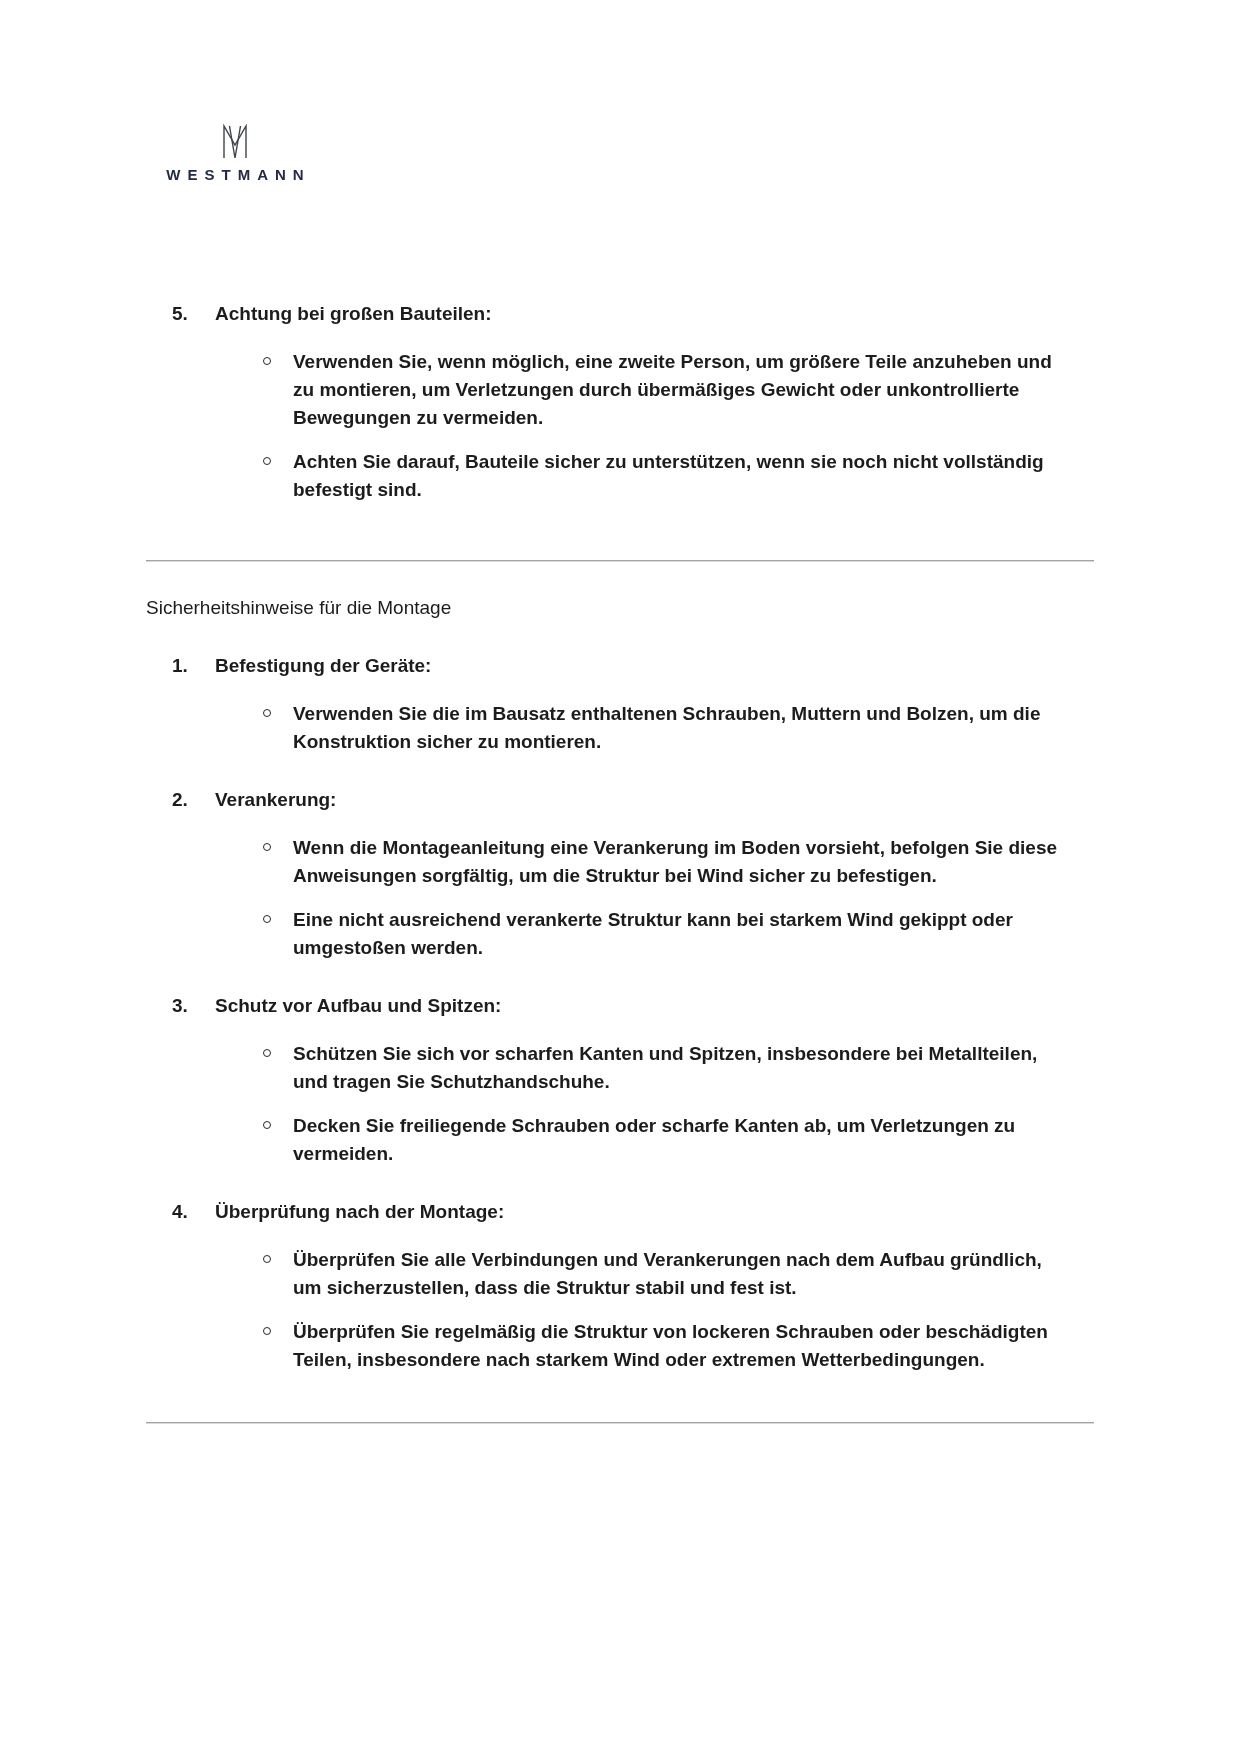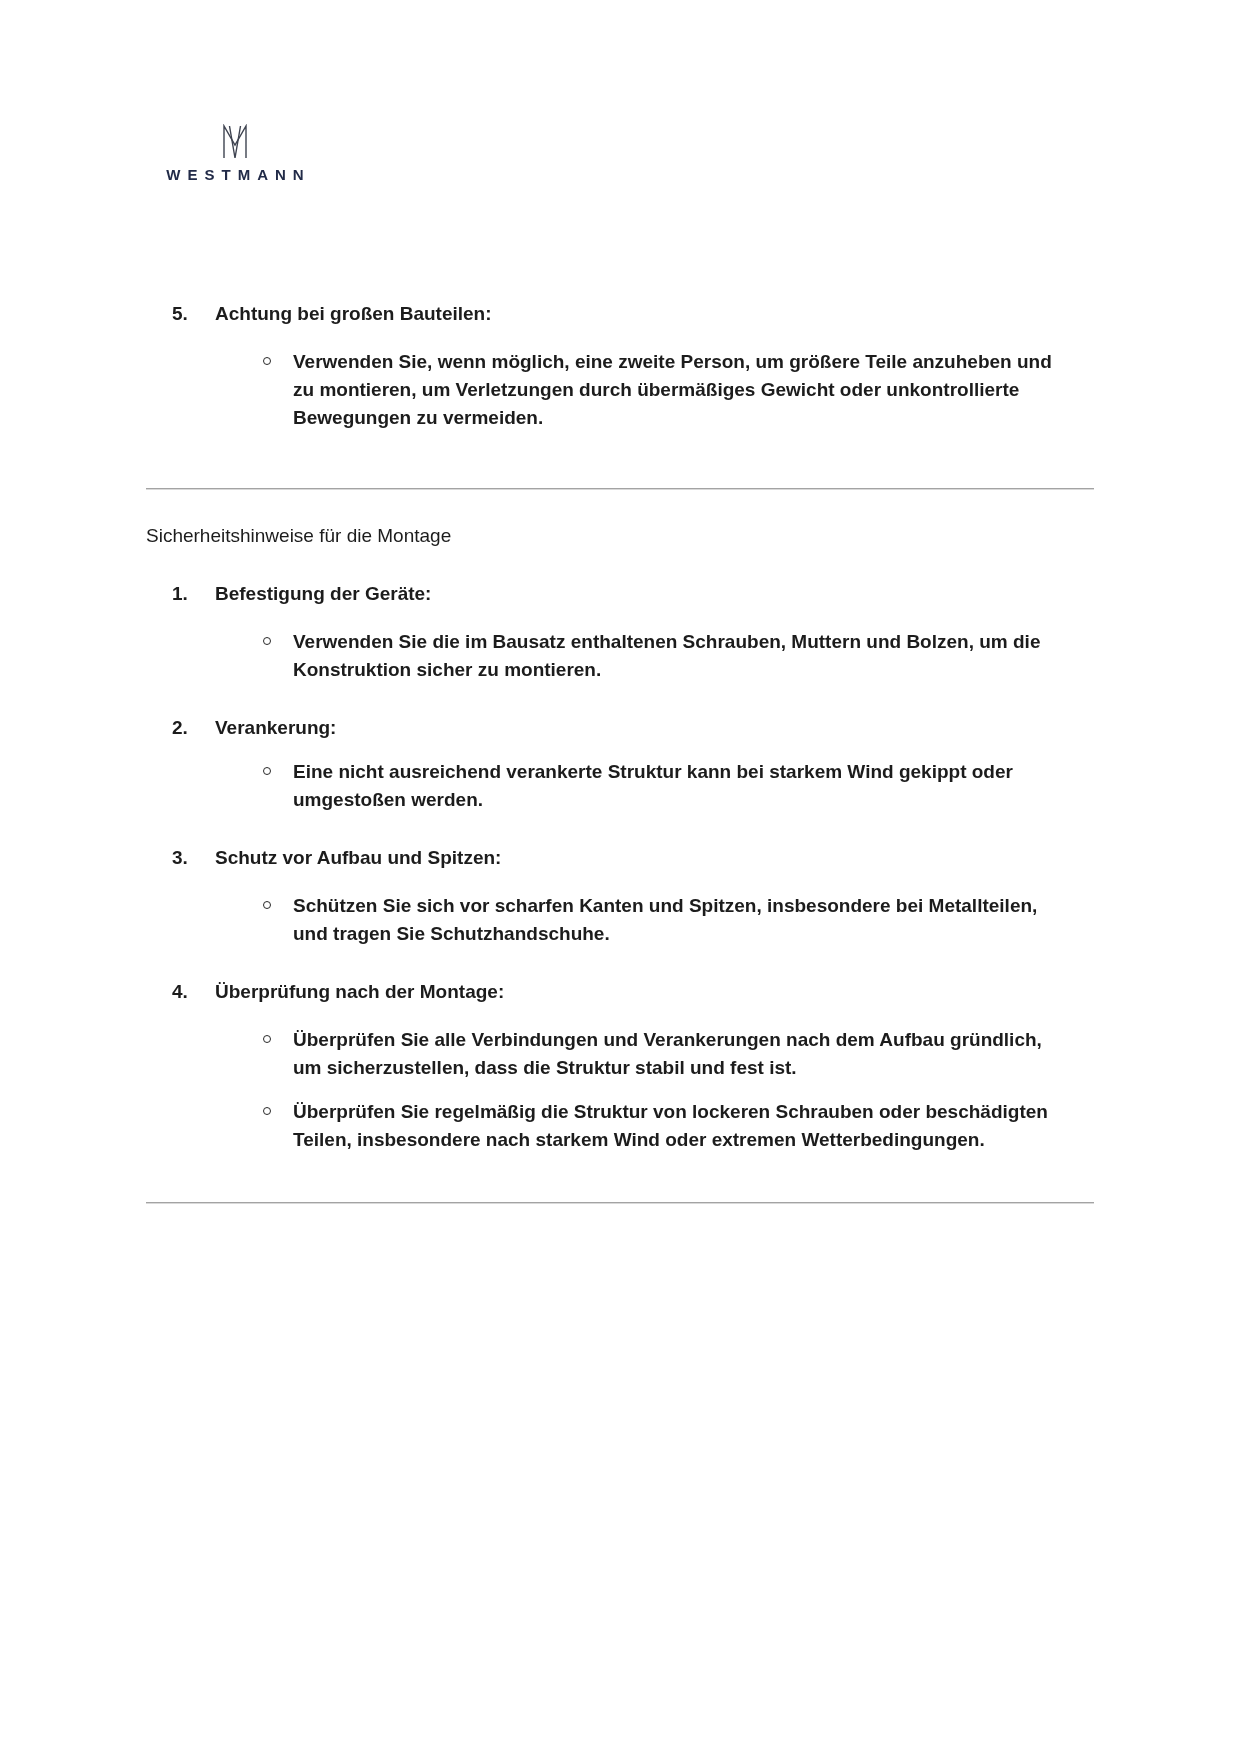--- a/index.html
+++ b/index.html
@@ -107,20 +107,24 @@
 
     <div>
       <div class="num-item-head first">
         <span class="num">5.</span>
         <span class="title">Achtung bei großen Bauteilen:</span>
       </div>
       <div class="bullet-row">
         <span class="marker-cell"><span class="circle-marker"></span></span>
         <p class="bullet-text">Verwenden Sie, wenn möglich, eine zweite Person, um größere Teile anzuheben und zu montieren, um Verletzungen durch übermäßiges Gewicht oder unkontrollierte Bewegungen zu vermeiden.</p>
       </div>
+      <div class="bullet-row follow">
+        <span class="marker-cell"><span class="circle-marker"></span></span>
+        <p class="bullet-text">Achten Sie darauf, Bauteile sicher zu unterstützen, wenn sie noch nicht vollständig befestigt sind.</p>
+      </div>
     </div>
 
     <hr class="rule">
 
     <h2 class="section-heading h2-gap">Sicherheitshinweise für die Montage</h2>
 
     <div>
       <div class="num-item-head">
         <span class="num">1.</span>
         <span class="title">Befestigung der Geräte:</span>
@@ -129,34 +133,42 @@
         <span class="marker-cell"><span class="circle-marker"></span></span>
         <p class="bullet-text">Verwenden Sie die im Bausatz enthaltenen Schrauben, Muttern und Bolzen, um die Konstruktion sicher zu montieren.</p>
       </div>
     </div>
 
     <div>
       <div class="num-item-head">
         <span class="num">2.</span>
         <span class="title">Verankerung:</span>
       </div>
+      <div class="bullet-row">
+        <span class="marker-cell"><span class="circle-marker"></span></span>
+        <p class="bullet-text">Wenn die Montageanleitung eine Verankerung im Boden vorsieht, befolgen Sie diese Anweisungen sorgfältig, um die Struktur bei Wind sicher zu befestigen.</p>
+      </div>
       <div class="bullet-row follow">
         <span class="marker-cell"><span class="circle-marker"></span></span>
         <p class="bullet-text">Eine nicht ausreichend verankerte Struktur kann bei starkem Wind gekippt oder umgestoßen werden.</p>
       </div>
     </div>
 
     <div>
       <div class="num-item-head">
         <span class="num">3.</span>
         <span class="title">Schutz vor Aufbau und Spitzen:</span>
       </div>
       <div class="bullet-row">
         <span class="marker-cell"><span class="circle-marker"></span></span>
         <p class="bullet-text">Schützen Sie sich vor scharfen Kanten und Spitzen, insbesondere bei Metallteilen, und tragen Sie Schutzhandschuhe.</p>
+      </div>
+      <div class="bullet-row follow">
+        <span class="marker-cell"><span class="circle-marker"></span></span>
+        <p class="bullet-text">Decken Sie freiliegende Schrauben oder scharfe Kanten ab, um Verletzungen zu vermeiden.</p>
       </div>
     </div>
 
     <div>
       <div class="num-item-head">
         <span class="num">4.</span>
         <span class="title">Überprüfung nach der Montage:</span>
       </div>
       <div class="bullet-row">
         <span class="marker-cell"><span class="circle-marker"></span></span>

